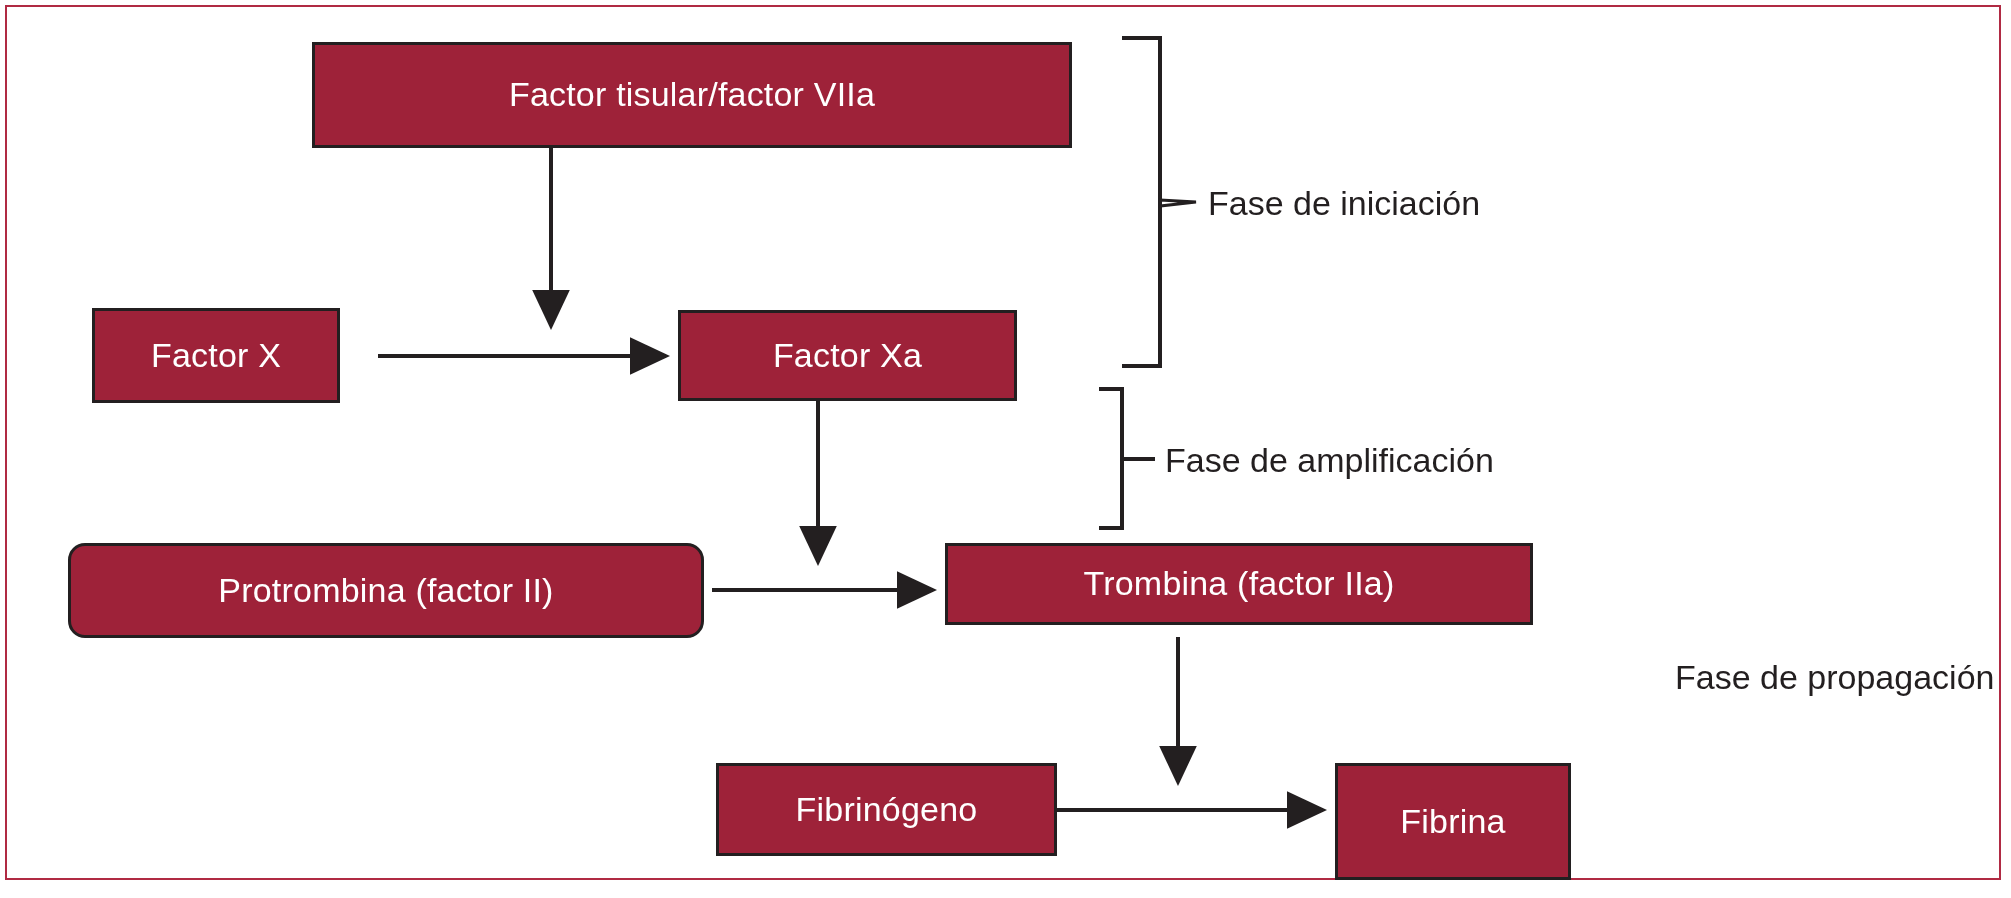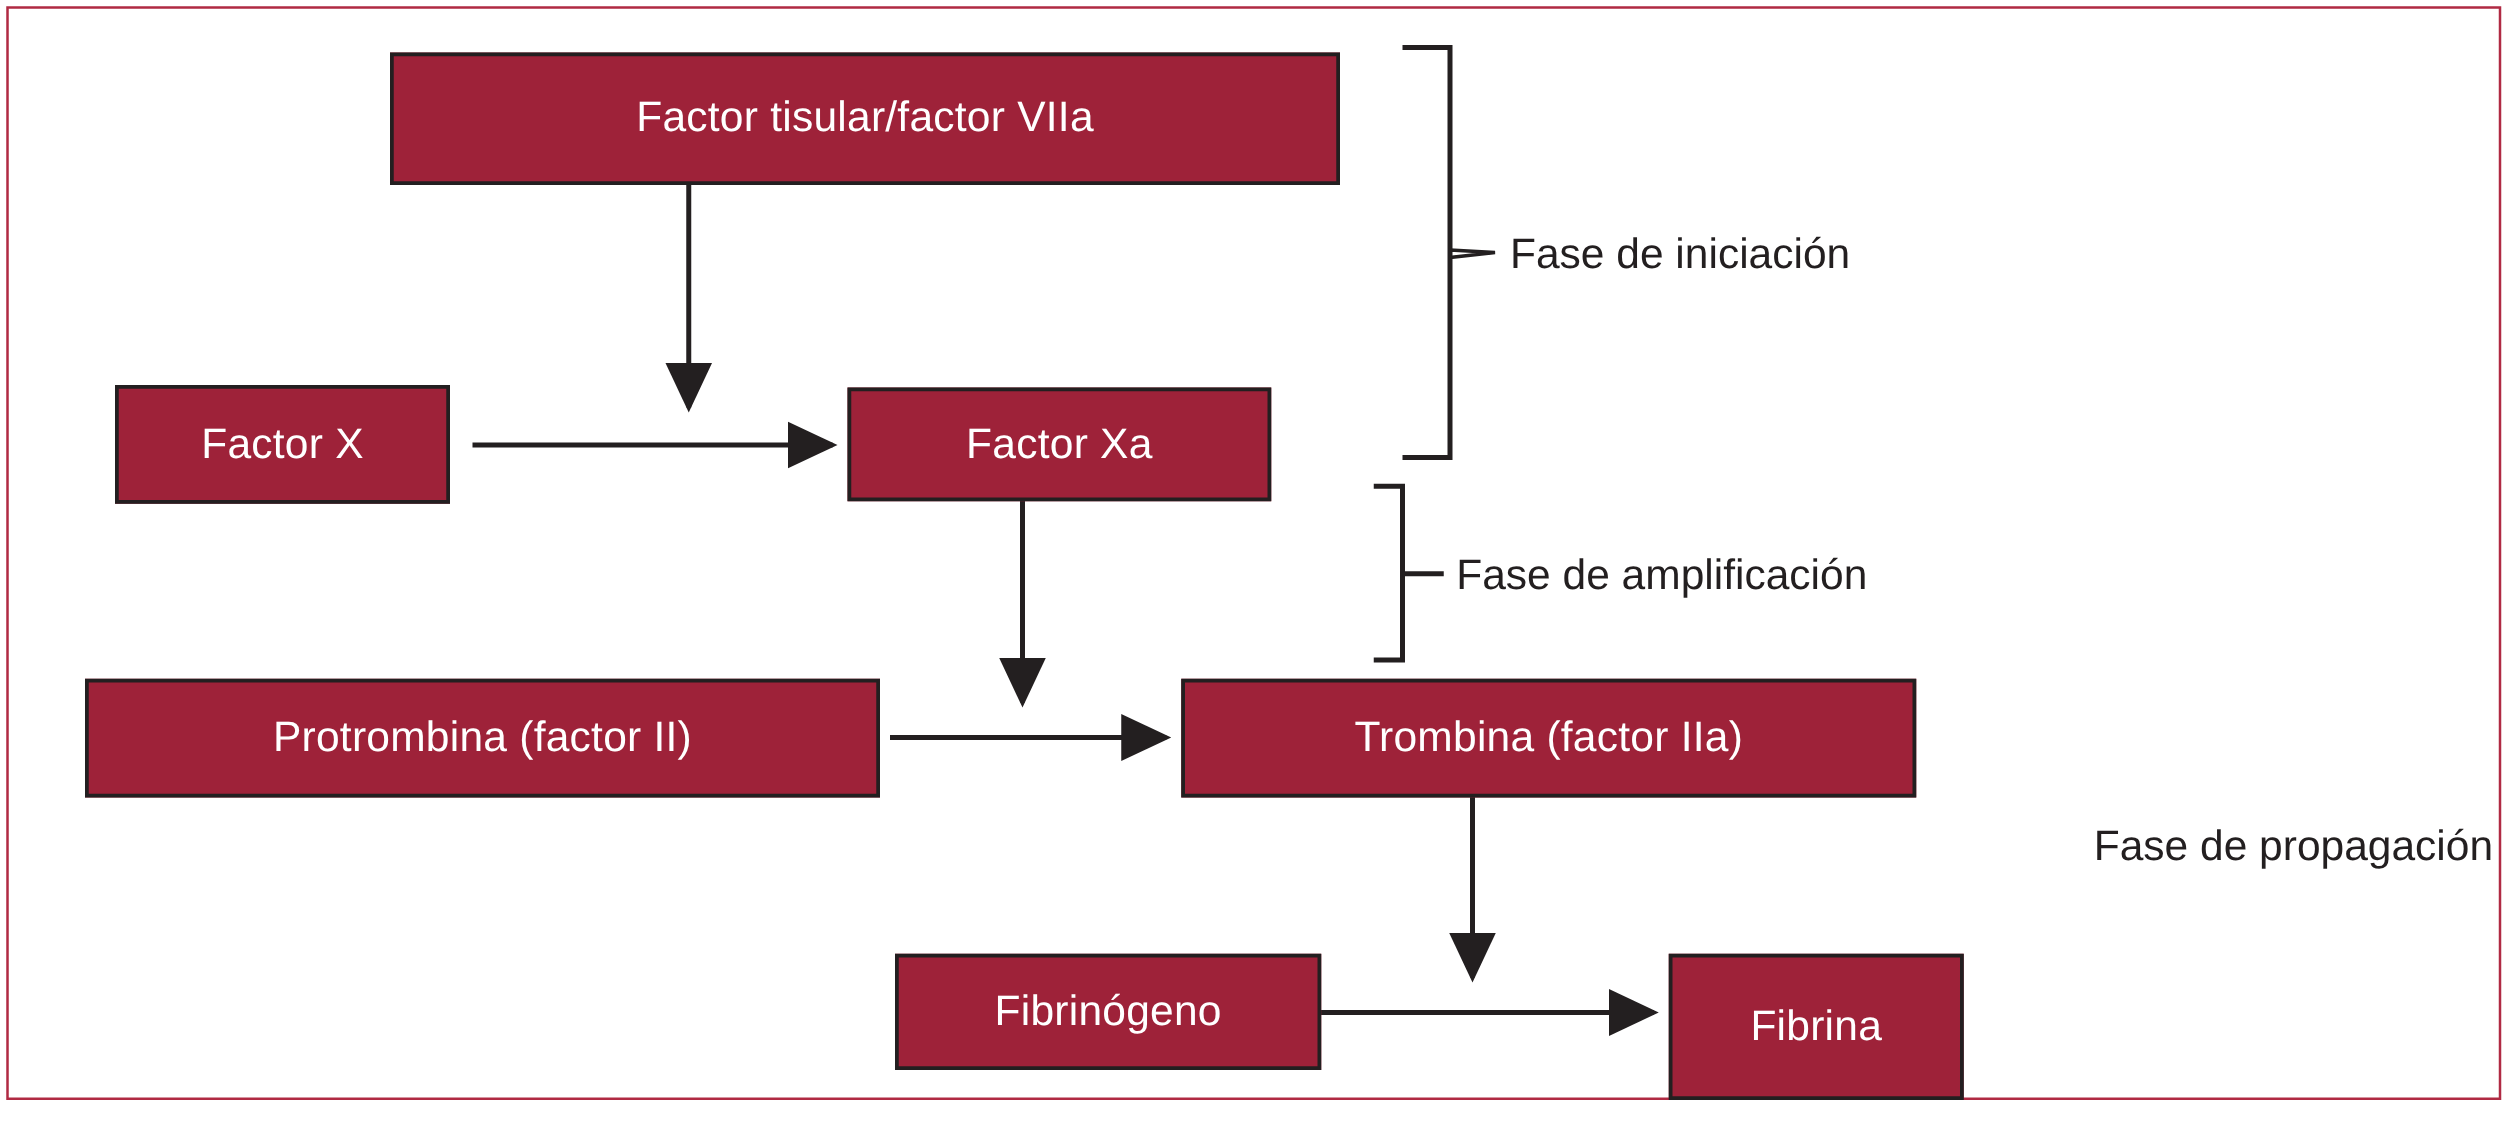--- a/index.html
+++ b/index.html
@@ -104,33 +104,33 @@
     <g>
       <path d="M1099,389 L1122,389 L1122,528 L1099,528" fill="none" stroke="#231f20" stroke-width="4"></path>
       <line x1="1122" y1="459" x2="1155" y2="459" stroke="#231f20" stroke-width="4"></line>
     </g>
   </svg>
 
   <div class="node" style="left:312px; top:42px; width:760px; height:106px;">
     <span>Factor tisular/factor VIIa</span>
   </div>
 
-  <div class="node" style="left:92px; top:308px; width:268px; height:95px;">
+  <div class="node" style="left:92px; top:308px; width:248px; height:95px;">
     <span>Factor X</span>
   </div>
 
   <div class="node" style="left:678px; top:310px; width:339px; height:91px;">
     <span>Factor Xa</span>
   </div>
 
-  <div class="node" style="left:68px; top:543px; width:636px; height:95px;">
+  <div class="node" style="left:68px; top:543px; width:636px; height:95px;border-radius:17px;">
     <span>Protrombina (factor II)</span>
   </div>
 
-  <div class="node" style="left:945px; top:543px; width:588px; height:95px;align-items:center;">
+  <div class="node" style="left:945px; top:543px; width:588px; height:82px;align-items:center;">
     <span>Trombina (factor IIa)</span>
   </div>
 
   <div class="node" style="left:716px; top:763px; width:341px; height:93px;">
     <span>Fibrinógeno</span>
   </div>
 
   <div class="node" style="left:1335px; top:763px; width:236px; height:117px;">
     <span>Fibrina</span>
   </div>

